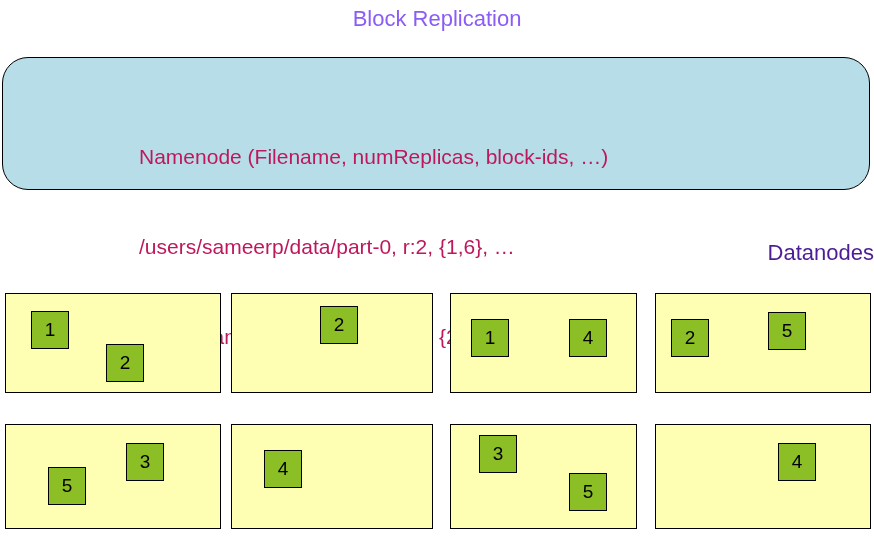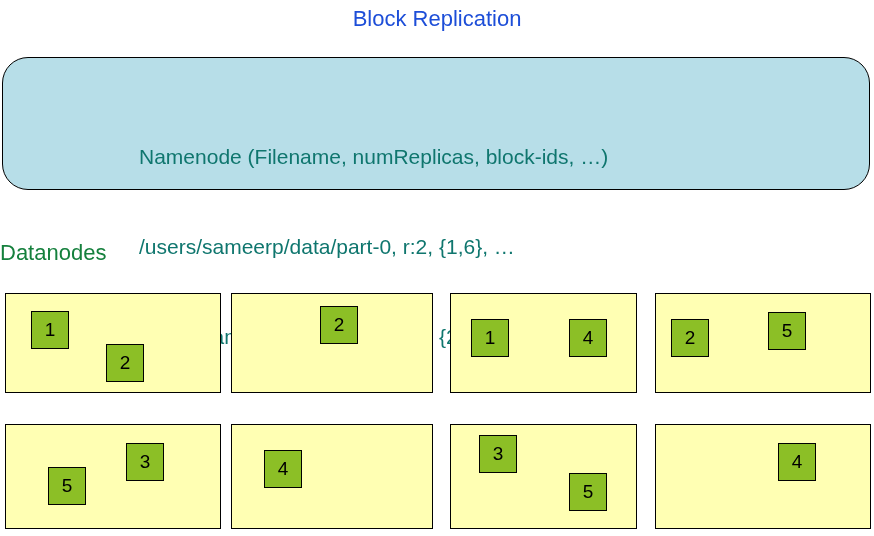--- a/index.html
+++ b/index.html
@@ -15,50 +15,50 @@
     background: #ffffff;
     overflow: hidden;
   }
   .diagram-title {
     position: absolute;
     top: 6px;
     left: 0;
     width: 100%;
     text-align: center;
     font-size: 22px;
-    color: #1d4ed8;
+    color: #8b5cf6;
   }
   .namenode-box {
     position: absolute;
     left: 2px;
     top: 57px;
     width: 868px;
     height: 133px;
     background: var(--namenode-bg, #b7dee8);
     border: 1px solid #000000;
     border-radius: 26px;
     box-sizing: border-box;
   }
   .namenode-text {
     position: absolute;
     left: 136px;
     top: 24px;
     font-size: 21px;
     line-height: 30px;
-    color: #0f766e;
+    color: #be185d;
     white-space: pre;
   }
   .datanodes-title {
     position: absolute;
     top: 240px;
     left: 0;
     width: 100%;
-    text-align: left;
+    text-align: right;
     font-size: 22px;
-    color: #15803d;
+    color: #4c1d95;
   }
   .datanodes-area {
     position: absolute;
     left: 0;
     top: 0;
     width: 874px;
     height: 536px;
   }
   .dnode {
     position: absolute;

